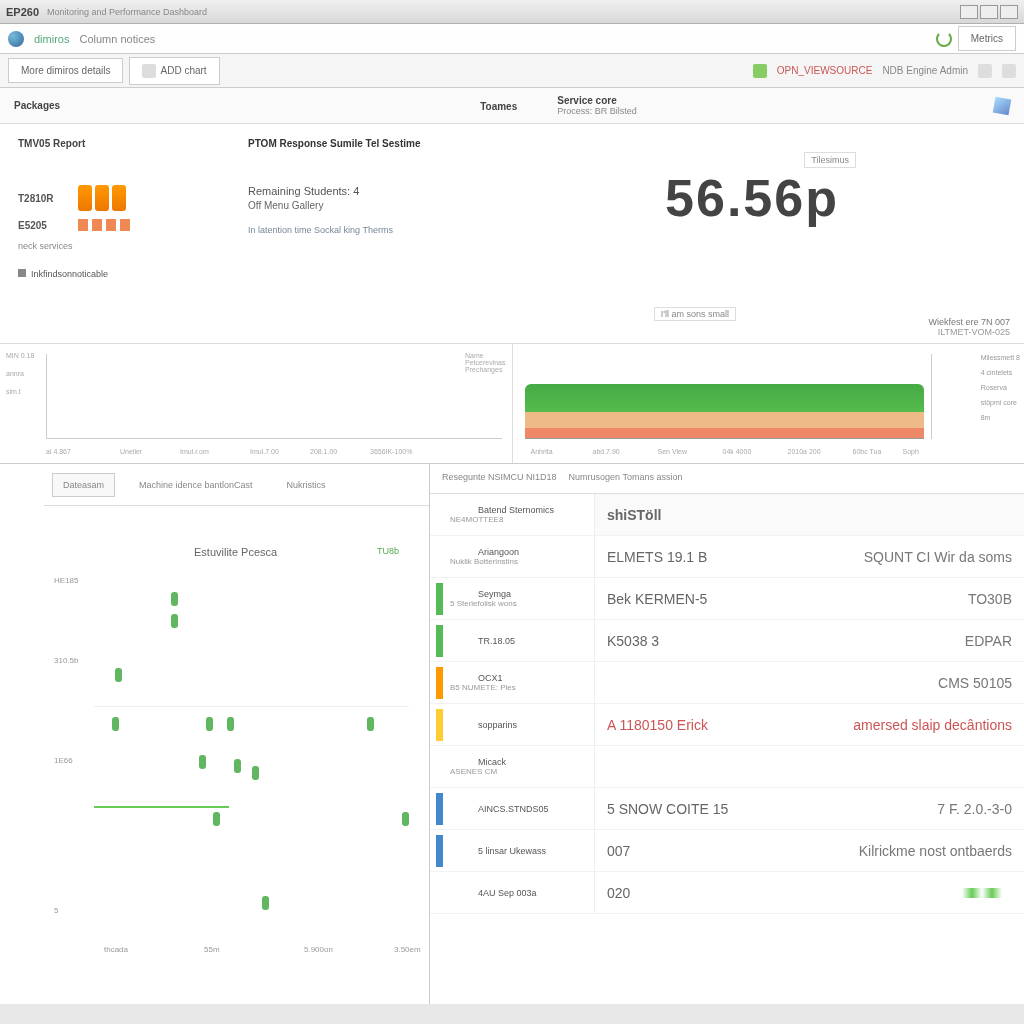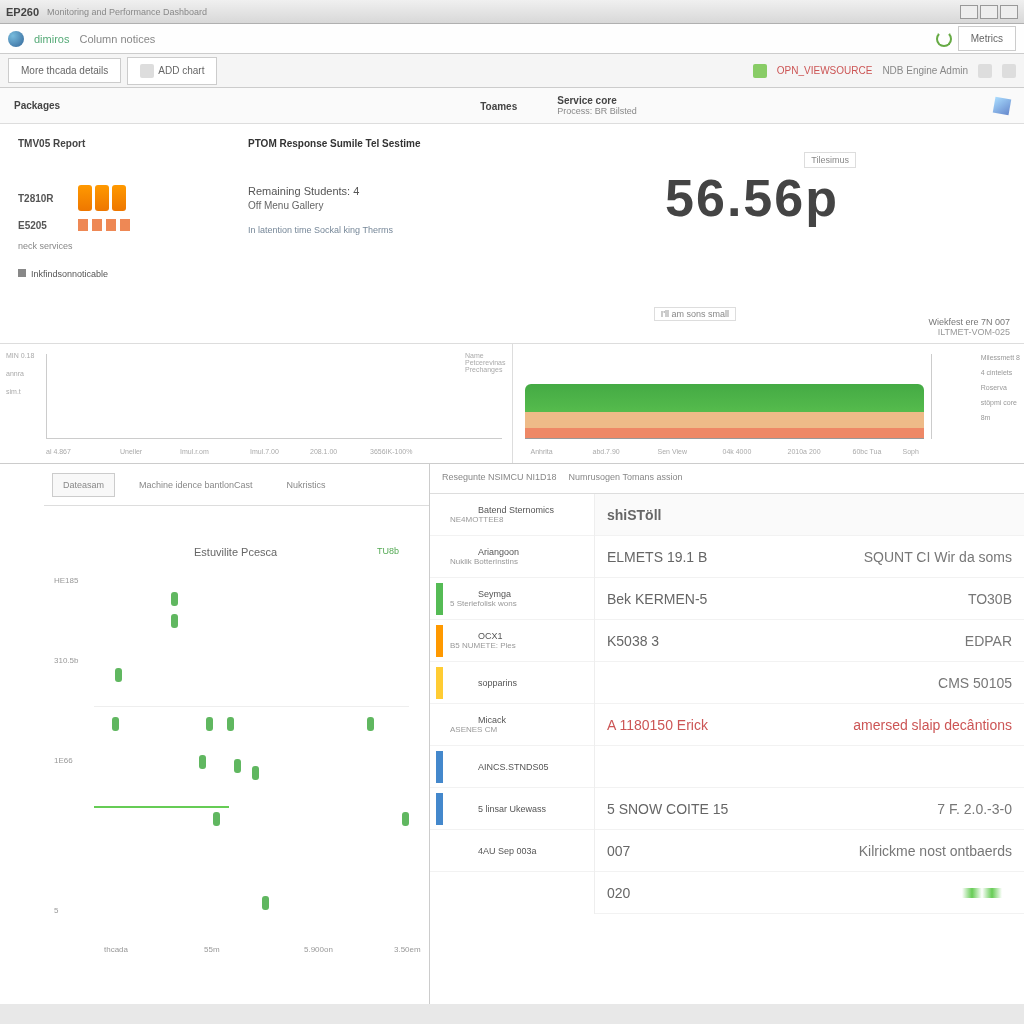--- a/index.html
+++ b/index.html
@@ -122,21 +122,21 @@
   <span class="globe-icon"></span>
   <span class="lbl">dimiros</span>
   <span class="lbl2">Column notices</span>
   <div class="menubar-right">
     <span class="refresh-icon"></span>
     <span class="tab">Metrics</span>
   </div>
 </div>
 
 <div class="tabbar">
-  <span class="tab">More thcada details</span>
+  <span class="tab">More dimiros details</span>
   <span class="tab icon-only">
     <span class="tiny-icon"></span>
     <span>ADD chart</span>
   </span>
   <div class="tabbar-right">
     <span class="tiny-icon" style="background:#8c6"></span>
     <span class="link red">OPN_VIEWSOURCE</span>
     <span class="link">NDB Engine Admin</span>
     <span class="tiny-icon"></span>
     <span class="tiny-icon"></span>
@@ -300,20 +300,27 @@
             </div>
           </div>
           <div class="cat-item">
             <div class="cat-swatch" style="background:#5b5"></div>
             <div class="cat-text">
               <div class="l1">Seymga</div>
               <div class="l2">5 Steriefolisk wons</div>
             </div>
           </div>
           <div class="cat-item">
+            <div class="cat-swatch" style="background:#5b5"></div>
+            <div class="cat-text">
+              <div class="l1">TR.18.05</div>
+              <div class="l2"></div>
+            </div>
+          </div>
+          <div class="cat-item">
             <div class="cat-swatch" style="background:#f90"></div>
             <div class="cat-text">
               <div class="l1">OCX1</div>
               <div class="l2">B5 NUMETE: Ples</div>
             </div>
           </div>
           <div class="cat-item">
             <div class="cat-swatch" style="background:#fc3"></div>
             <div class="cat-text">
               <div class="l1">sopparins</div>

